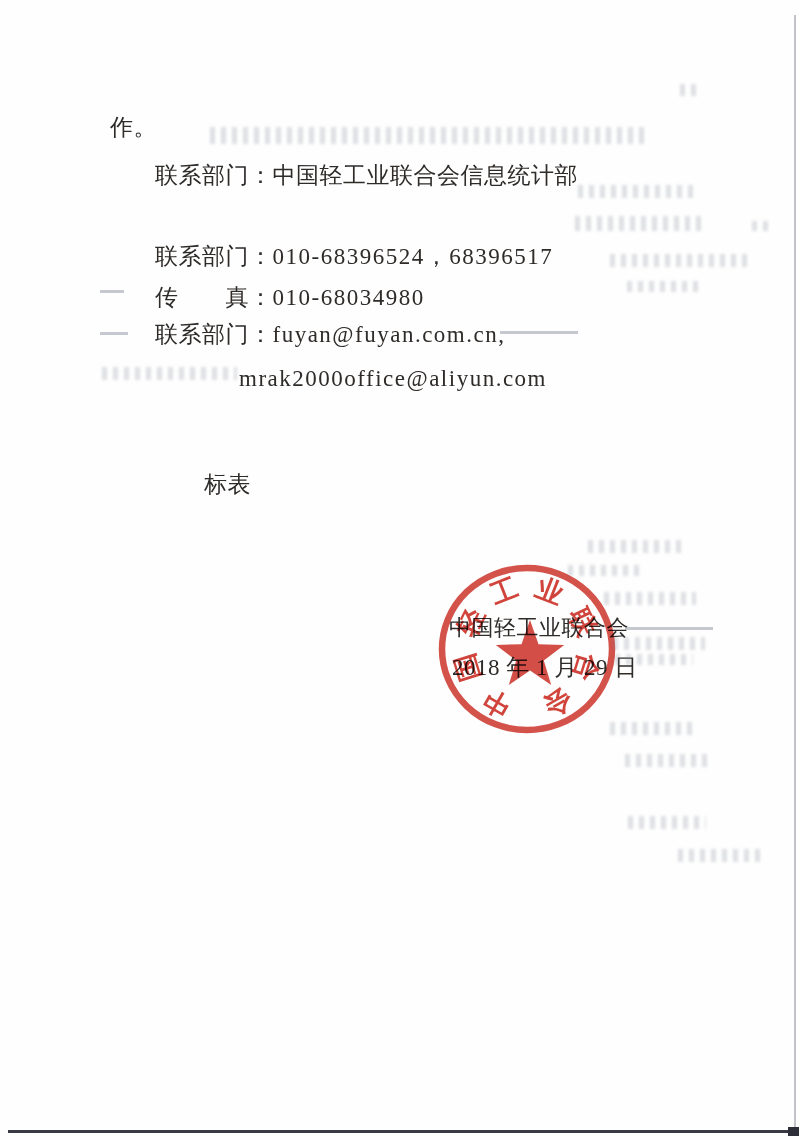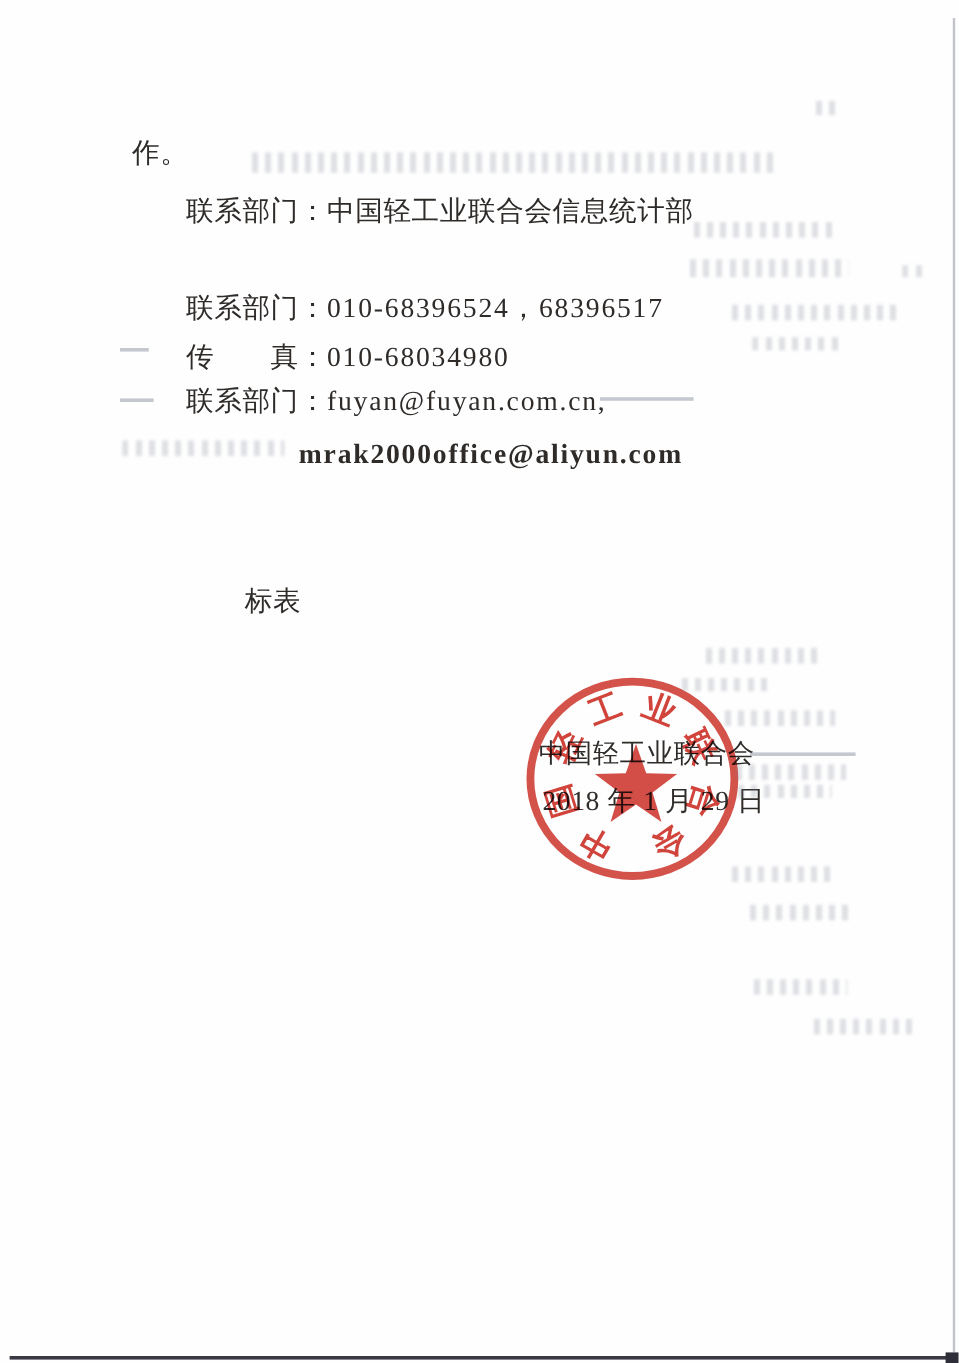--- a/index.html
+++ b/index.html
@@ -64,24 +64,24 @@
 
   <div class="line" style="left:155px;top:163px;"><span class="lbl">联系部门：</span><span class="val">中国轻工业联合会信息统计部</span></div>
 
 
   <div class="line" style="left:155px;top:244px;"><span class="lbl">联系部门：</span><span class="val latin">010-68396524，68396517</span></div>
 
   <div class="line" style="left:155px;top:285px;"><span class="lbl">传　　真：</span><span class="val latin">010-68034980</span></div>
 
   <div class="line" style="left:155px;top:322px;"><span class="lbl">联系部门：</span><span class="val latin">fuyan@fuyan.com.cn,</span></div>
 
-  <div class="line latin" style="left:249px;top:366px;font-weight:bold;">mrak2000office@aliyun.com</div>
+  <div class="line latin" style="left:239px;top:366px;">mrak2000office@aliyun.com</div>
 
 
-  <div class="line" style="left:204px;top:488px;">标表</div>
+  <div class="line" style="left:204px;top:472px;">标表</div>
 
   <div class="line" style="left:449px;top:615px;font-size:22px;">中国轻工业联合会</div>
 
   <div class="line" style="left:452px;top:655px;">2018 年 1 月 29 日</div>
 
   <div class="seal">
     <svg width="190" height="190" viewBox="-95 -95 190 190">
       <ellipse cx="0" cy="0" rx="85" ry="81" fill="none" stroke="#cf3a31" stroke-width="6.5" opacity="0.93"></ellipse>
       <polygon transform="translate(3,7)" points="0,-36 8.5,-11.7 34.2,-11.1 13.8,4.5 21.2,29.1 0,14.5 -21.2,29.1 -13.8,4.5 -34.2,-11.1 -8.5,-11.7" fill="#cf3a31" opacity="0.95"></polygon>
     </svg>

